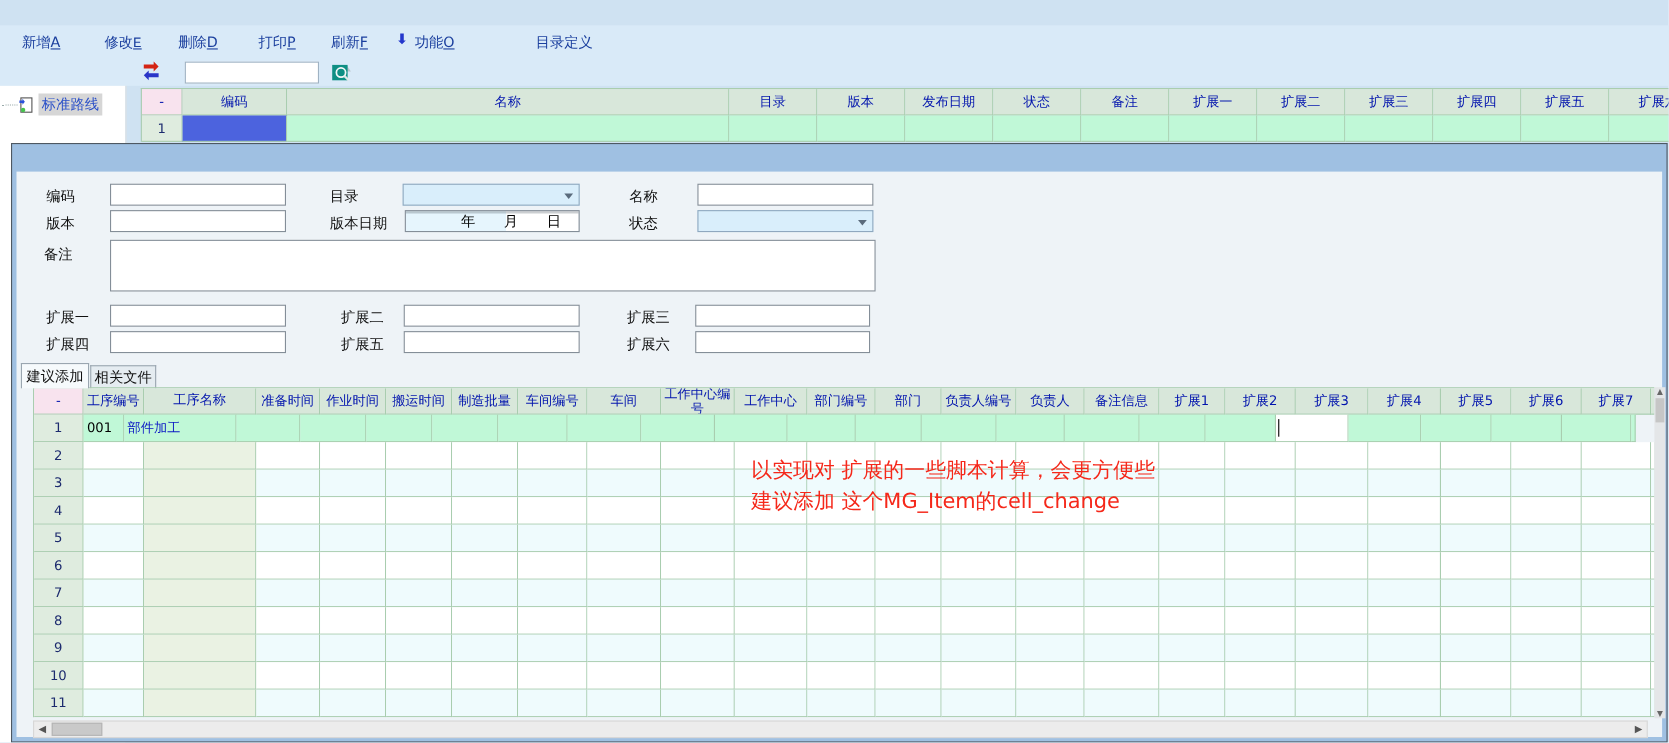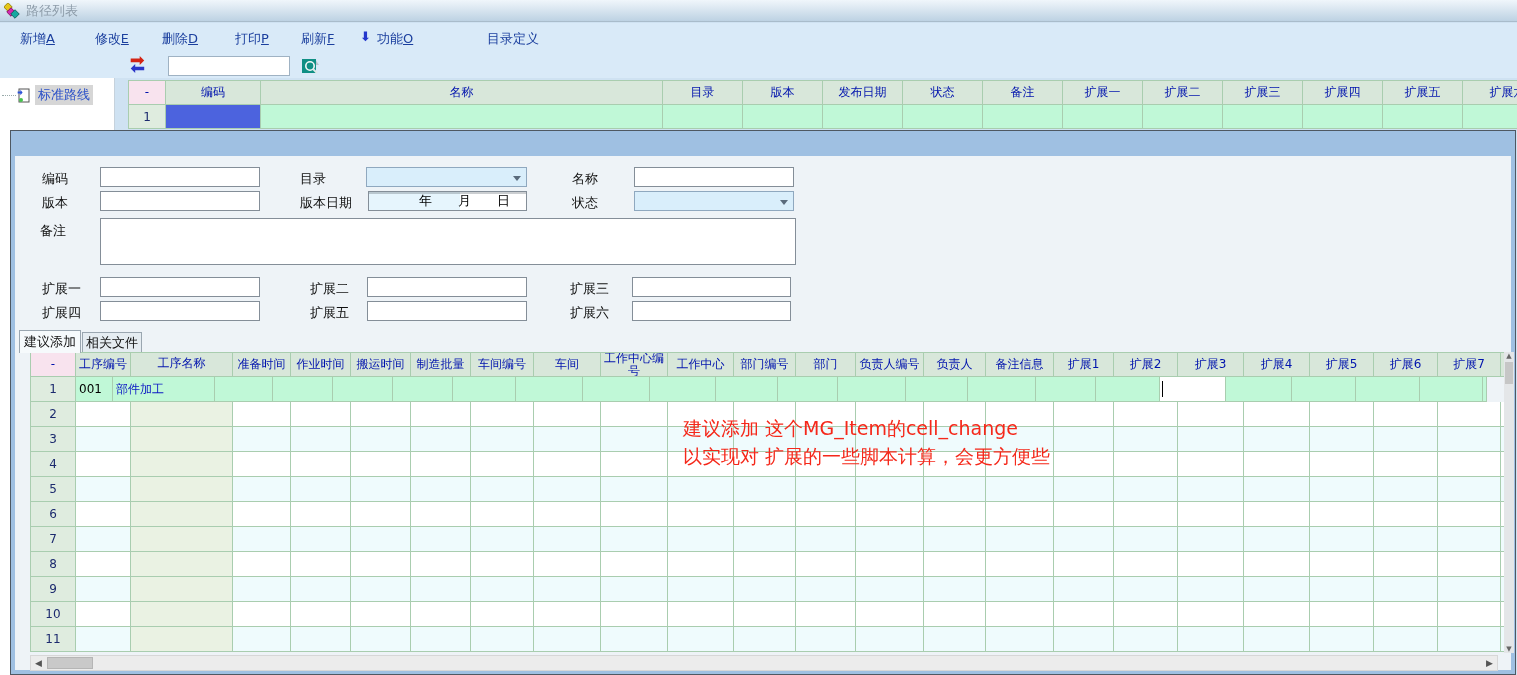--- a/index.html
+++ b/index.html
@@ -84,28 +84,20 @@
   .hs-thumb { position:absolute; left:16px; top:1px; width:46px; height:12px; background:#c9c9c9; border:1px solid #b5b5b5; }
   .vscroll { position:absolute; left:1489px; top:196px; width:10px; height:301px; background:#e4e6e8; }
   .vs-thumb { position:absolute; left:1px; top:10px; width:8px; height:22px; background:#c6c6c6; }
   .vs-arrow { position:absolute; left:0; width:10px; color:#666; font-size:7px; text-align:center; }
 </style>
 </head>
 <body>
 
 <div id="root">
 
-  <div class="mdi-titlebar">
-    <svg class="mdi-icon" viewBox="0 0 16 16">
-      <rect x="1" y="1" width="6" height="6" fill="#e6c619" stroke="#8a7a00" stroke-width="0.8" transform="rotate(45 4 4)"></rect>
-      <rect x="4" y="6" width="6" height="6" fill="#d629b0" stroke="#7a0a60" stroke-width="0.8" transform="rotate(45 7 9)"></rect>
-      <rect x="8" y="8" width="6" height="6" fill="#17a8a0" stroke="#0a5c58" stroke-width="0.8" transform="rotate(45 11 11)"></rect>
-    </svg>
-    <span class="mdi-title">路径列表</span>
-  </div>
 
   <div class="toolbar-area">
     <div>
         <div class="tb-btn" style="left: 20px;"><span>新增</span><span class="mn">A</span></div>
         <div class="tb-btn" style="left: 95px; font-family: Liberation Mono, monospace;"><span>修改</span><span class="mn">E</span></div>
         <div class="tb-btn" style="left: 162px;"><span>删除</span><span class="mn">D</span></div>
         <div class="tb-btn" style="left: 235px;"><span>打印</span><span class="mn">P</span></div>
         <div class="tb-btn" style="left: 301px;"><span>刷新</span><span class="mn">F</span></div>
       </div>
     <span class="arrow-down-ico" style="left:360px;">⬇</span>
@@ -1166,22 +1158,22 @@
             <div class="gc cyan" style="width: 63px;">
               <span></span>
             </div>
             <div class="gc cyan" style="width: 4px;">
               <span></span>
             </div>
           </div>
         </div>
 
       <div class="annotation">
+        <div>以实现对 扩展的一些脚本计算，会更方便些</div>
         <div>建议添加 这个MG_Item的cell_change</div>
-        <div>以实现对 扩展的一些脚本计算，会更方便些</div>
       </div>
 
       <div class="hscroll">
         <span class="hs-arrow" style="left:1px;">◀</span>
         <span class="hs-thumb"></span>
         <span class="hs-arrow" style="right:1px;">▶</span>
       </div>
 
       <div class="vscroll">
         <span class="vs-arrow" style="top:0;">▲</span>

